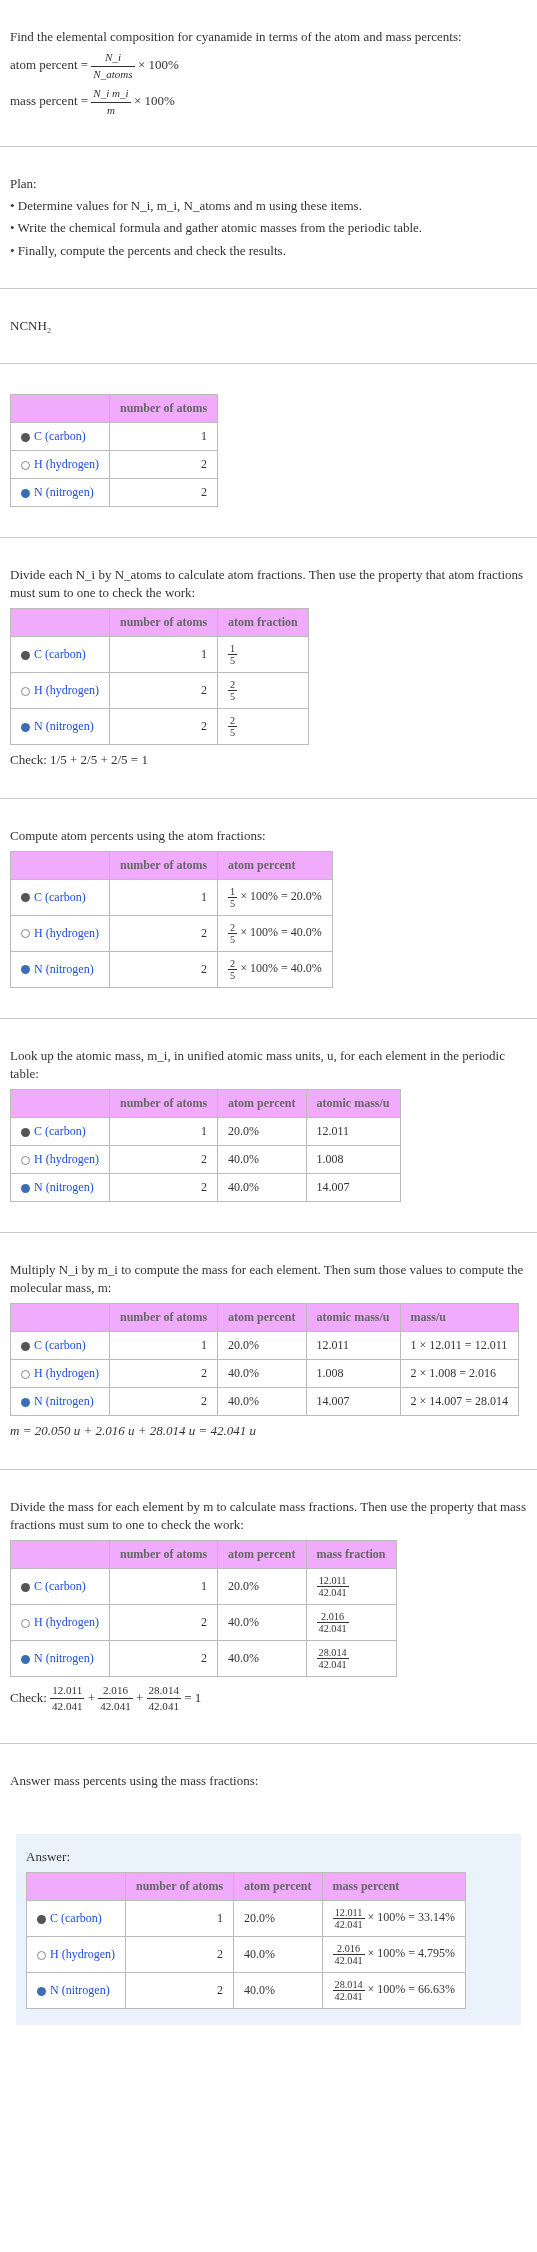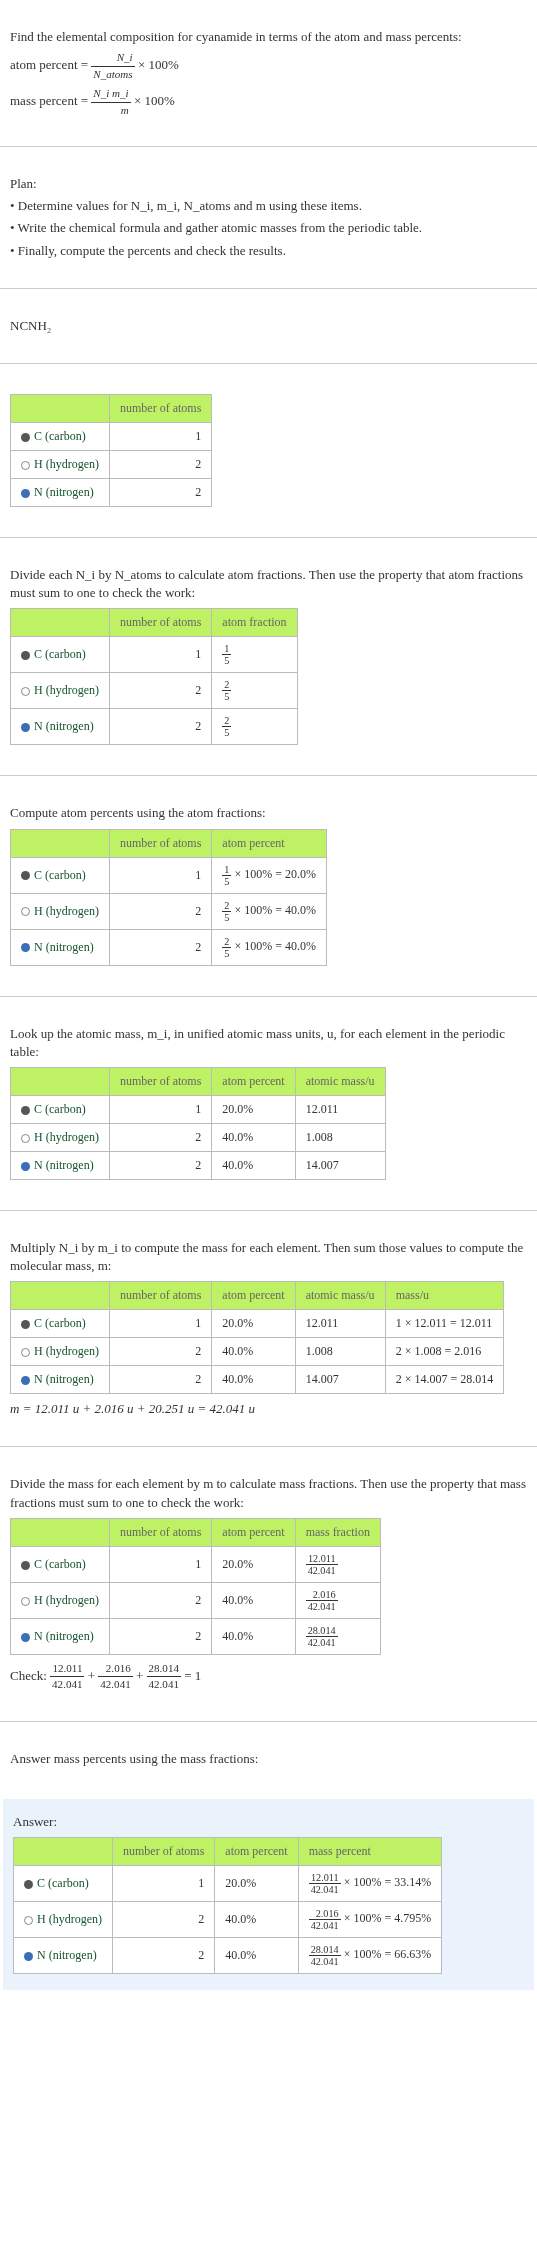--- a/index.html
+++ b/index.html
@@ -1,32 +1,32 @@
 <!DOCTYPE html>
 <html><head>
 <meta charset="utf-8">
 <style>
 *{box-sizing:border-box;margin:0;padding:0}
 body{font-family:Georgia,serif;font-size:13px;color:#333;width:537px;background:#fff}
 .section{padding:24px 10px;border-bottom:1px solid #ccc}
 .section.noborder{border-bottom:none}
 p{margin:4px 0;line-height:1.4}
-.frac{display:inline-block;vertical-align:middle;text-align:right;font-size:0.85em}
+.frac{display:inline-block;vertical-align:middle;text-align:center;font-size:0.85em}
 .frac .n{display:block;border-bottom:1px solid #333;padding:0 2px}
 .frac .d{display:block;padding:0 2px}
 table{border-collapse:collapse;margin:6px 0;font-size:12px}
 th,td{border:1px solid #bbb;padding:6px 10px;text-align:left}
-th{background:#bef264;font-weight:normal;color:#666}
+th{background:#f0abfc;font-weight:bold;color:#666}
 td.r{text-align:right}
 .dot{display:inline-block;width:9px;height:9px;border-radius:50%;margin-right:4px;vertical-align:middle}
 .dot.c{background:#555}
 .dot.h{background:#fff;border:1px solid #888}
 .dot.n{background:#3b6fb5}
-.muted{color:#14532d}
-.answer{background:#eaf2fb;padding:10px;margin:3px}
+.muted{color:#1d4ed8}
+.answer{background:#eaf2fb;padding:10px;margin:16px}
 .answer table{background:#fff}
 .italic{font-style:italic}
 </style>
 </head>
 <body>
 
 <div class="section">
   <p>Find the elemental composition for cyanamide in terms of the atom and mass percents:</p>
   <p>
     <span>atom percent =</span>
@@ -93,20 +93,21 @@
           <td class="r">2</td>
           <td><span class="frac"><span class="n">2</span><span class="d">5</span></span></td>
         </tr>
     <tr>
           <td><span class="dot n"></span><span class="muted">N (nitrogen)</span></td>
           <td class="r">2</td>
           <td><span class="frac"><span class="n">2</span><span class="d">5</span></span></td>
         </tr>
   </tbody>
     </table>
+  <p><span>Check: </span><span>1/5 + 2/5 + 2/5 = 1</span></p>
 </div>
 
 <div class="section">
   <p>Compute atom percents using the atom fractions:</p>
   <table>
     <tbody>
         <tr>
           <th></th>
           <th>number of atoms</th>
           <th>atom percent</th>
@@ -189,21 +190,21 @@
         </tr>
     <tr>
           <td><span class="dot n"></span><span class="muted">N (nitrogen)</span></td>
           <td class="r">2</td>
           <td>40.0%</td>
           <td>14.007</td>
           <td>2 × 14.007 = 28.014</td>
         </tr>
   </tbody>
     </table>
-  <p class="italic">m = 12.011 u + 2.016 u + 20.251 u = 42.041 u</p>
+  <p class="italic">m = 20.050 u + 2.016 u + 28.014 u = 42.041 u</p>
 </div>
 
 <div class="section">
   <p>Divide the mass for each element by m to calculate mass fractions. Then use the property that mass fractions must sum to one to check the work:</p>
   <table>
     <tbody>
         <tr>
           <th></th>
           <th>number of atoms</th>
           <th>atom percent</th>

